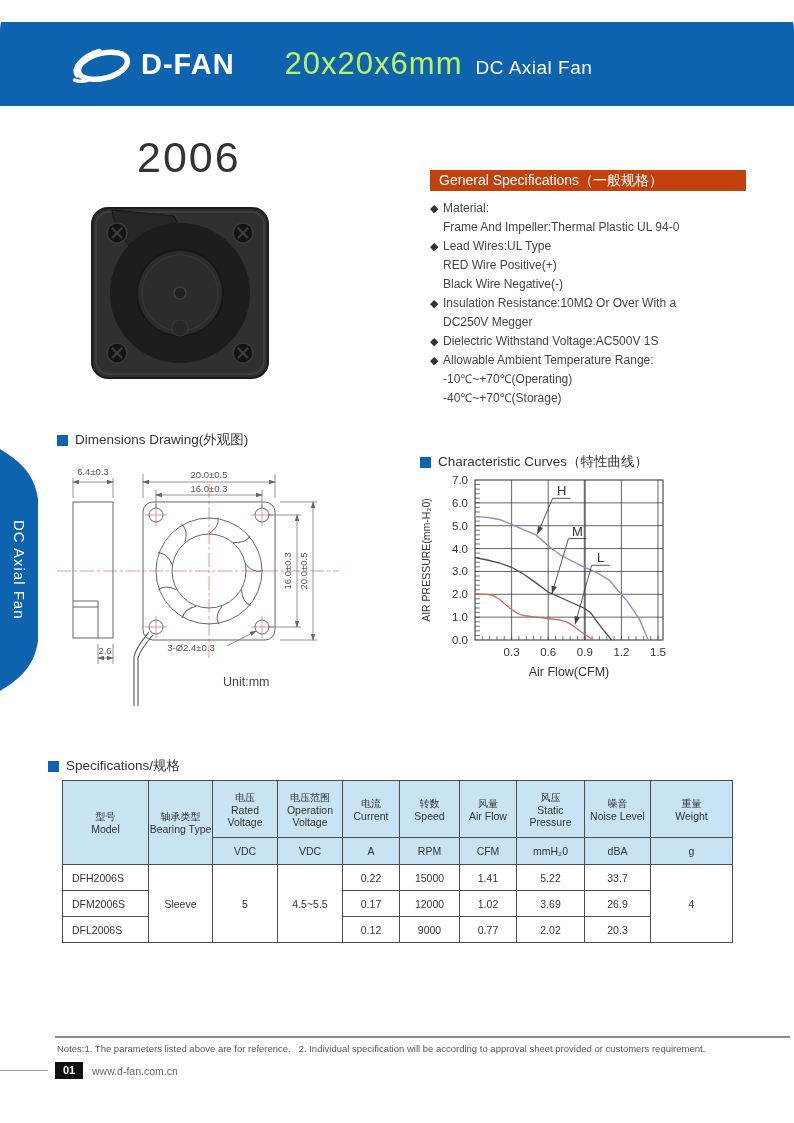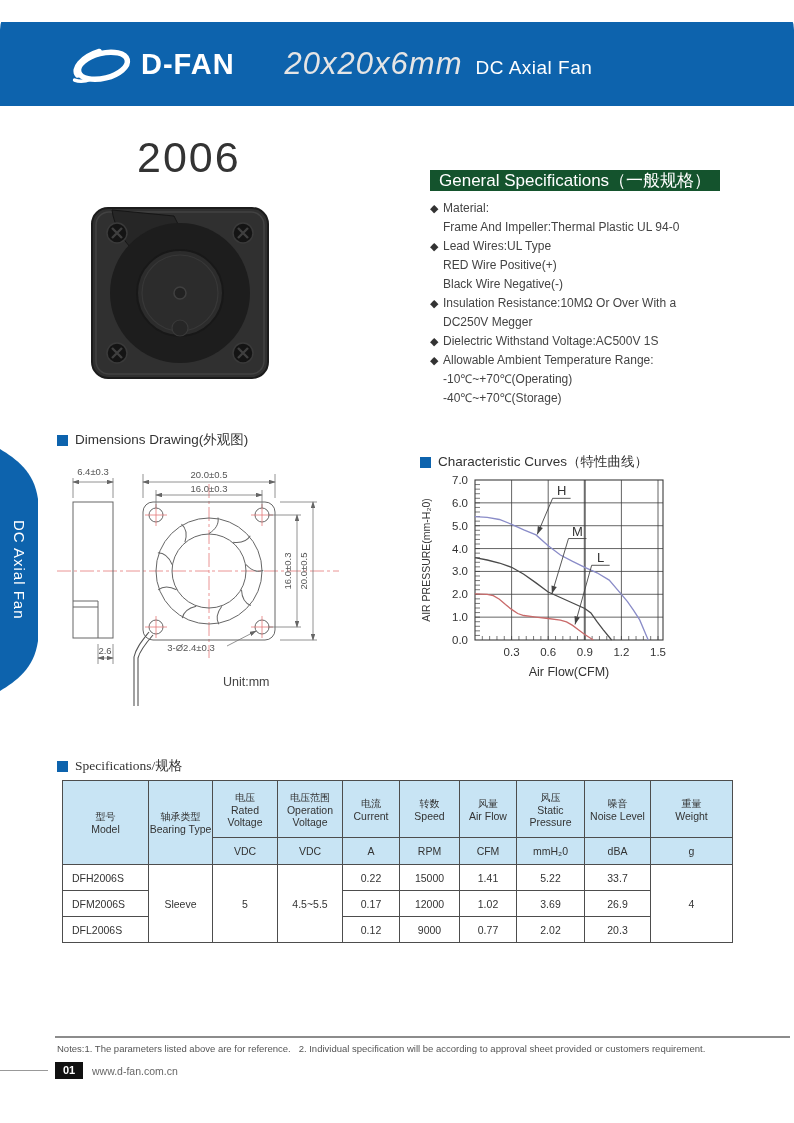--- a/index.html
+++ b/index.html
@@ -5,48 +5,48 @@
   html,body{margin:0;padding:0;background:#fff;}
   .page{position:relative;width:794px;height:1123px;background:#fff;overflow:hidden;
         font-family:"Liberation Sans",sans-serif;color:#333;border-radius:30px;}
 
   
   .header{position:absolute;left:0;top:22px;width:794px;height:84px;background:#0d63ad;
           display:flex;align-items:center;padding-left:70px;box-sizing:border-box;}
   .logo{display:flex;align-items:center;gap:7px;}
   .logo-text{color:#fff;font-size:29px;font-weight:bold;letter-spacing:1px;}
   .hdr-title-wrap{display:flex;align-items:baseline;margin-left:50px;}
-  .hdr-title{color:#e5e5e5;font-size:31px;font-weight:500;letter-spacing:1px;font-style:italic;}
+  .hdr-title{color:#bef264;font-size:31px;font-weight:500;letter-spacing:1px;}
   .hdr-subtitle{color:#fff;font-size:19px;margin-left:13px;letter-spacing:.5px;}
 
   
   .side-tab{position:absolute;left:0;top:445px;width:44px;height:250px;}
   .side-tab-label{position:absolute;left:0;top:0;width:38px;height:250px;display:flex;
           align-items:center;justify-content:center;writing-mode:vertical-rl;
           color:#fff;font-size:15px;letter-spacing:1px;}
 
   
   .model-title{position:absolute;left:137px;top:133px;font-size:43px;color:#333;letter-spacing:2px;}
   .fan-photo{position:absolute;left:86px;top:198px;}
 
   
   .gs{position:absolute;left:430px;top:170px;width:300px;}
-  .gs-banner{width:290px;height:21px;background:#14532d;color:#fff;font-size:17px;
+  .gs-banner{width:316px;height:21px;background:#c2410c;color:#fff;font-size:14px;
              font-weight:500;line-height:21px;padding-left:9px;box-sizing:border-box;}
   .gs-list{margin-top:8px;font-size:12px;color:#444;}
   .gs-line{line-height:19px;white-space:nowrap;}
   .gs-line .blt{display:inline-block;width:13px;font-size:11px;color:#333;}
   .gs-line.cont{padding-left:13px;}
 
   
   .sec-head{position:absolute;display:flex;align-items:center;font-size:13.5px;color:#333;}
   .sec-sq{width:11px;height:11px;background:#0d63ad;margin-right:7px;flex:none;}
   .sec-dims{left:57px;top:431px;}
   .sec-curves{left:420px;top:453px;}
-  .sec-specs{left:57px;top:757px;font-family:Liberation Serif, serif;}
+  .sec-specs{left:48px;top:757px;}
 
   .dim-drawing{position:absolute;left:55px;top:460px;}
   .curve-chart{position:absolute;left:418px;top:450px;}
   svg text{font-family:"Liberation Sans",sans-serif;}
 
   
   .spec-table{position:absolute;left:62px;top:780px;width:670px;border-collapse:collapse;
               table-layout:fixed;font-size:10.5px;color:#333;}
   .spec-table th,.spec-table td{border:1px solid #4d4d4d;text-align:center;vertical-align:middle;
               padding:0;font-weight:normal;}

